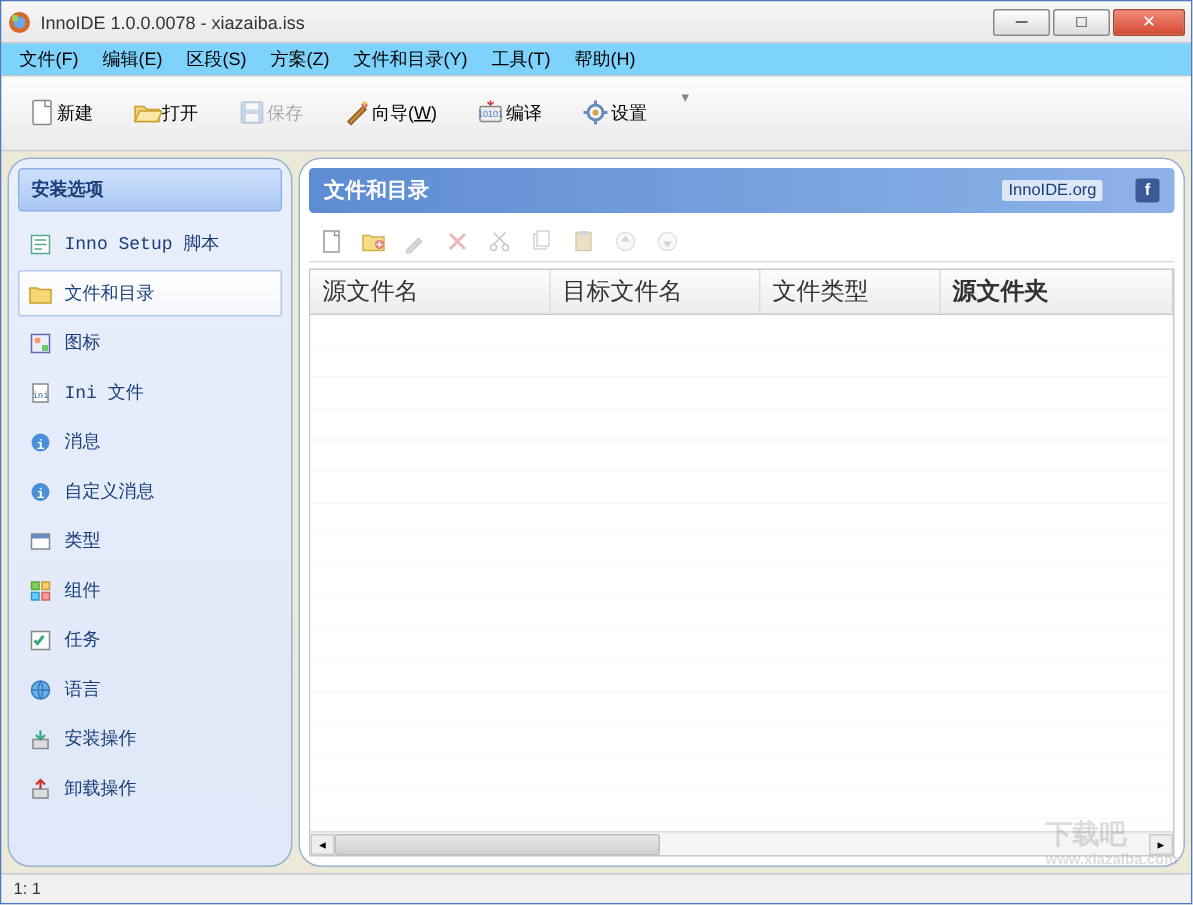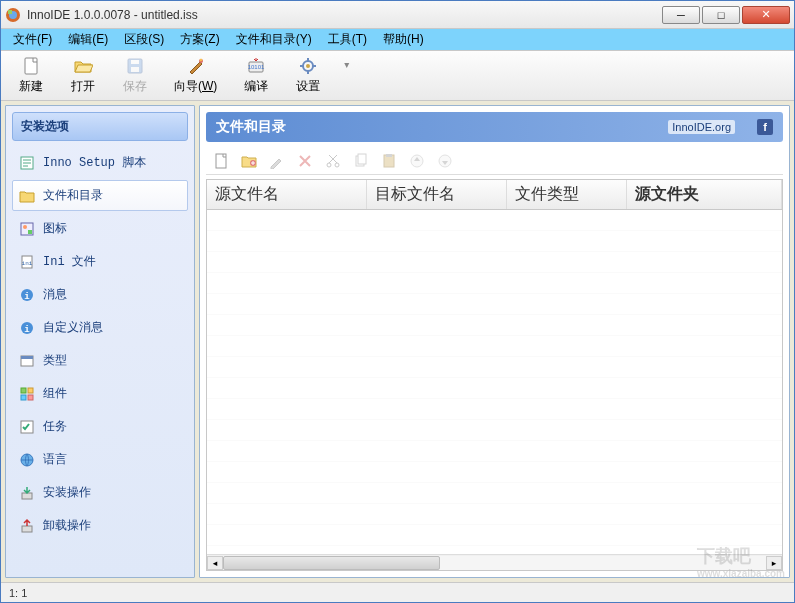--- a/index.html
+++ b/index.html
@@ -13,29 +13,29 @@
 .win-btns { display: flex; gap: 2px; }
 .win-btn { width: 38px; height: 18px; border: 1px solid #888; border-radius: 2px; display: flex; align-items: center; justify-content: center; font-size: 11px; background: linear-gradient(to bottom, #fdfdfd, #dcdcdc); cursor: default; }
 .win-btn.close { background: linear-gradient(to bottom, #f28a7a, #d44a32); border-color: #a43; color: #fff; width: 48px; }
 
 
 .menubar { height: 22px; background: #7dd3fc; display: flex; align-items: center; padding: 0 4px; border-bottom: 1px solid #c8c8c8; font-size: 12px; }
 .menubar .menu-item { padding: 2px 8px; cursor: default; }
 
 
 .toolbar { height: 50px; background: linear-gradient(to bottom, #fdfdfd, #eaeaea); border-bottom: 1px solid #c8c8c8; display: flex; align-items: center; padding: 2px 8px; gap: 8px; }
-.tb-btn { display: flex; flex-direction: column; align-items: center; justify-content: center; padding: 2px 8px; min-width: 44px; cursor: default; border: 1px solid transparent; border-radius: 3px; }
+.tb-btn { display: flex; flex-direction: row; align-items: center; justify-content: center; padding: 2px 8px; min-width: 44px; cursor: default; border: 1px solid transparent; border-radius: 3px; }
 .tb-btn .ic { width: 20px; height: 20px; margin-bottom: 2px; }
 .tb-btn .lbl { font-size: 12px; color: #000; }
 .tb-btn.disabled .lbl { color: #aaa; }
 .tb-sep { color: #888; font-size: 10px; margin-left: 6px; align-self: flex-start; margin-top: 6px; }
 
 
 .main { flex: 1; display: flex; padding: 4px; gap: 4px; background: #ece9d8; min-height: 0; }
-.panel { border: 1px solid #99b4d1; background: #fff; border-radius: 1px; display: flex; flex-direction: column; }
+.panel { border: 1px solid #99b4d1; background: #fff; border-radius: 15px; display: flex; flex-direction: column; }
 
 
 .sidebar { width: 190px; padding: 6px; background: linear-gradient(to bottom, #e9eefb, #dfe8f8); }
 .side-header { background: linear-gradient(to bottom, #cfe0fb, #a9c7f4); border: 1px solid #8cb0e6; border-radius: 3px; padding: 5px 8px; color: #1a3e7a; font-weight: bold; font-size: 12px; margin-bottom: 6px; }
 .side-list { flex: 1; overflow: hidden; font-family: Liberation Mono, monospace; }
 .side-item { display: flex; align-items: center; padding: 6px 6px; gap: 8px; cursor: default; border: 1px solid transparent; border-radius: 2px; color: #1a3e7a; font-size: 12px; margin-bottom: 2px; }
 .side-item.selected { background: linear-gradient(to bottom, #fff, #f4f6fb); border: 1px solid #b4c9ec; }
 .side-item .si-icon { width: 16px; height: 16px; flex-shrink: 0; }
 
 
@@ -72,21 +72,21 @@
 <body>
 
 <div class="window">
 
   <div class="titlebar">
     <svg class="app-icon" viewBox="0 0 16 16">
         <circle cx="8" cy="8" r="7" fill="#d66a2a"></circle>
         <circle cx="8" cy="8" r="4" fill="#6aa8e8"></circle>
         <rect x="3" y="3" width="4" height="4" fill="#9acf5e"></rect>
       </svg>
-    <span class="title">InnoIDE 1.0.0.0078 - untitled.iss</span>
+    <span class="title">InnoIDE 1.0.0.0078 - xiazaiba.iss</span>
     <div class="win-btns">
       <div class="win-btn">─</div>
       <div class="win-btn">□</div>
       <div class="win-btn close">✕</div>
     </div>
   </div>
 
   <div class="menubar">
     <span class="menu-item">文件(F)</span>
     <span class="menu-item">编辑(E)</span>

